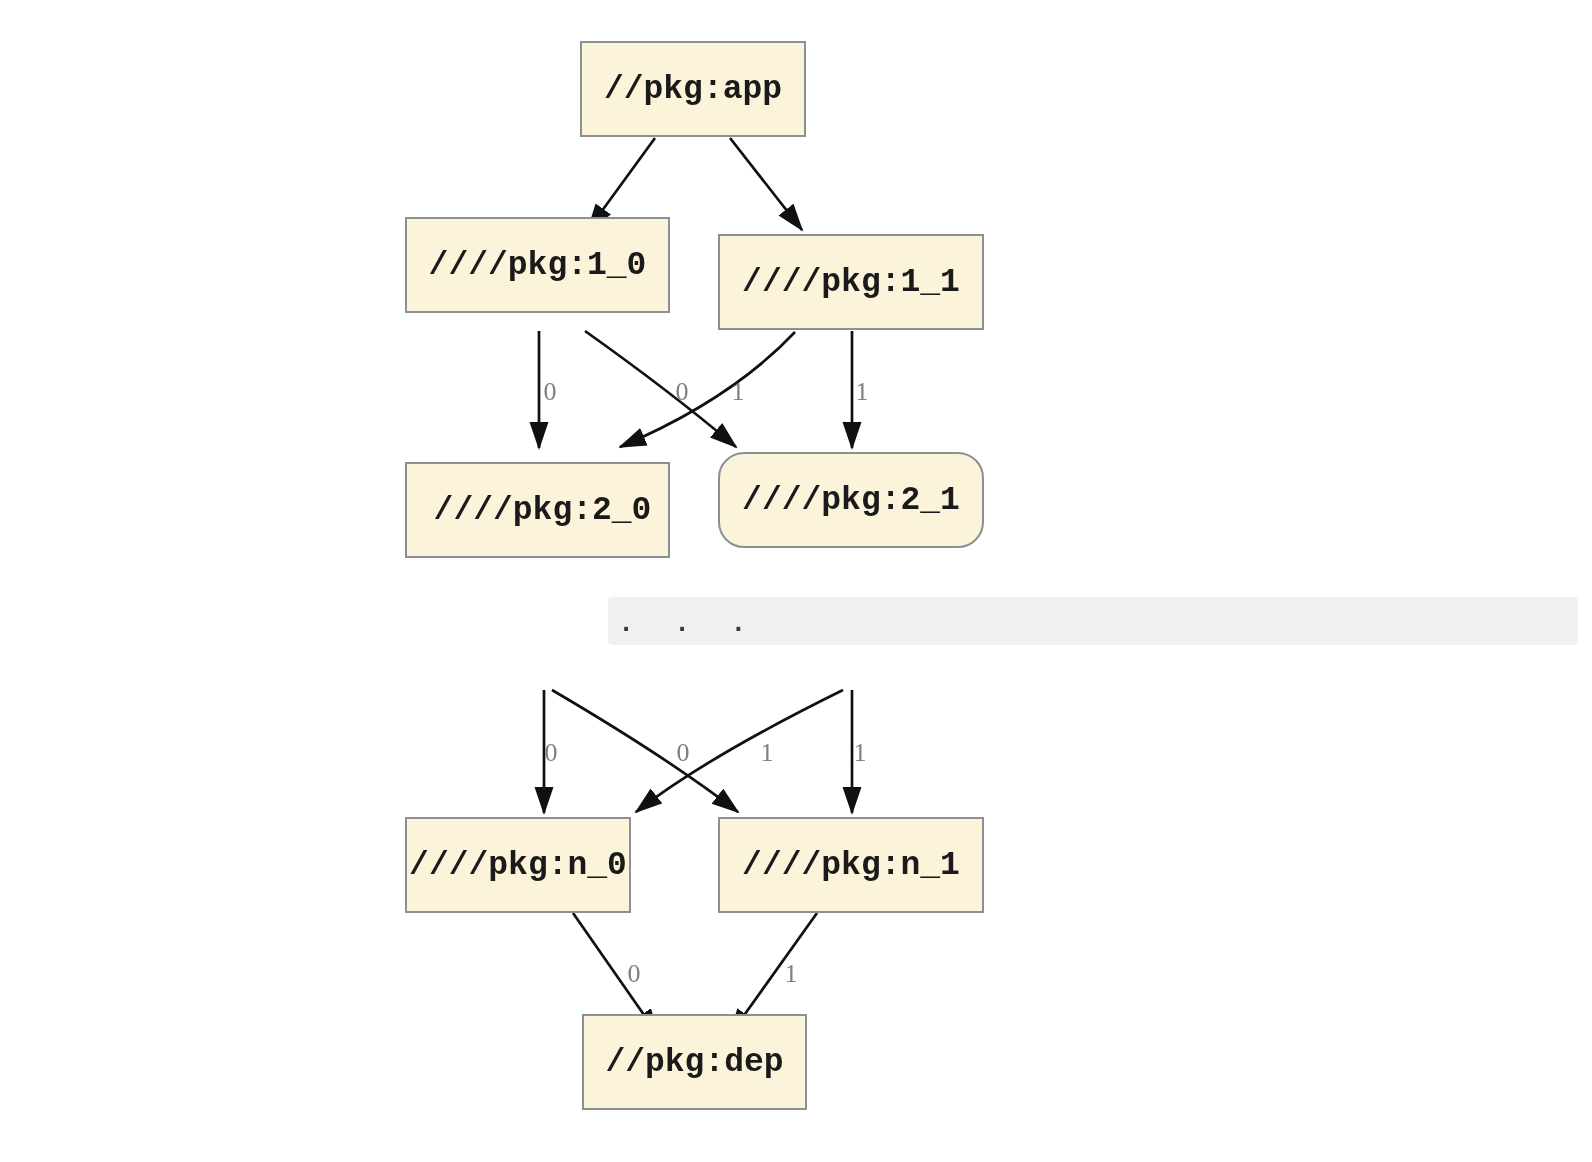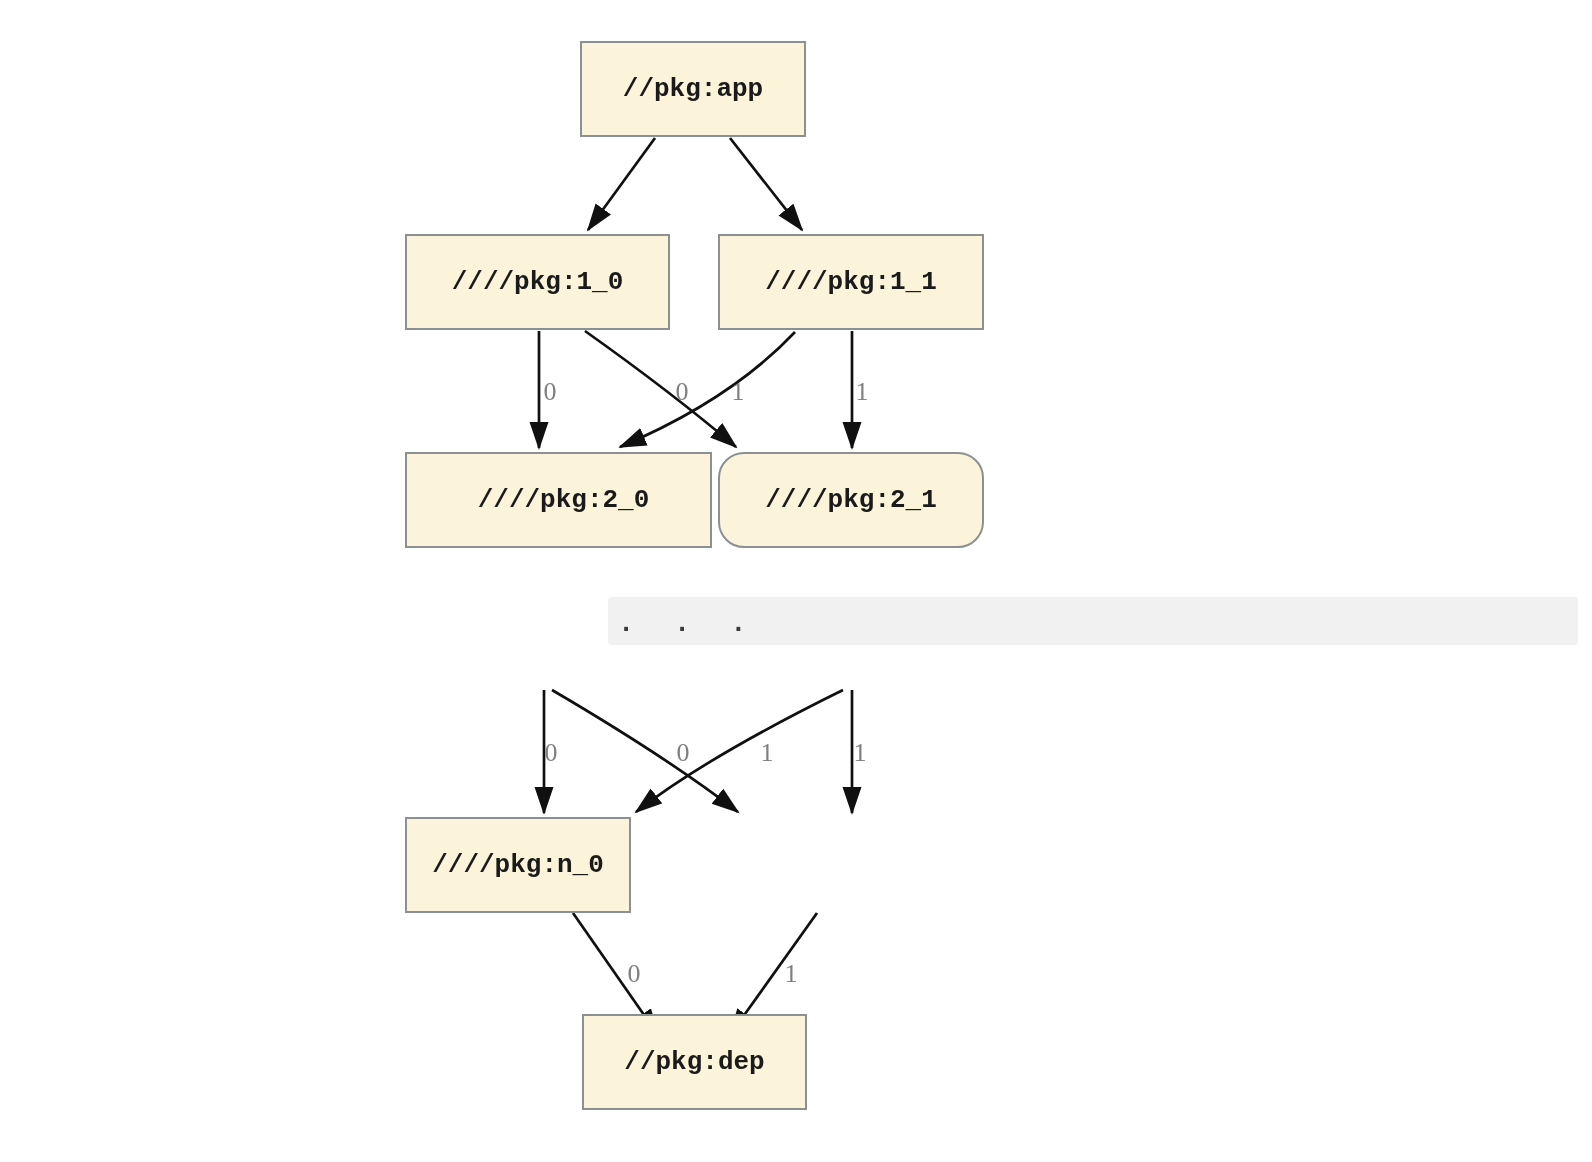--- a/index.html
+++ b/index.html
@@ -25,21 +25,21 @@
   .node {
     position: absolute;
     box-sizing: border-box;
     background: #fbf4da;
     border: 2px solid #8b9093;
     display: flex;
     align-items: center;
     justify-content: center;
     font-family: "Liberation Mono", "DejaVu Sans Mono", monospace;
     font-weight: bold;
-    font-size: 26px;
+    font-size: 33px;
     color: #1a1a1a;
     letter-spacing: 0px;
     white-space: nowrap;
   }
   .edge-label {
     position: absolute;
     transform: translate(-50%, -50%);
     font-family: "Liberation Serif", "DejaVu Serif", serif;
     font-size: 26px;
     color: #7f7f7f;
@@ -94,34 +94,37 @@
     <path d="M843,690 Q705,758 636,812" stroke="#101010" stroke-width="2.7" fill="none" marker-end="url(#arrow)"></path>
     <path d="M852,690 L852,813" stroke="#101010" stroke-width="2.7" fill="none" marker-end="url(#arrow)"></path>
 
     <path d="M573,913 L658,1035" stroke="#101010" stroke-width="2.7" fill="none" marker-end="url(#arrow)"></path>
     <path d="M817,913 L730,1035" stroke="#101010" stroke-width="2.7" fill="none" marker-end="url(#arrow)"></path>
   </svg>
 
   <div class="node" style="left:580px; top:41px; width:226px; height:96px;">
     <span>//pkg:app</span>
   </div>
-  <div class="node" style="left:405px; top:234px; width:265px; height:96px;">
+  <div class="node" style="left:405px; top:217px; width:265px; height:96px;">
     <span>////pkg:1_0</span>
   </div>
   <div class="node" style="left:718px; top:234px; width:266px; height:96px;text-align:right;">
     <span>////pkg:1_1</span>
   </div>
-  <div class="node" style="left:405px; top:452px; width:307px; height:96px;padding-left:10px;">
+  <div class="node" style="left:405px; top:462px; width:265px; height:96px;padding-left:10px;">
     <span>////pkg:2_0</span>
   </div>
   <div class="node" style="left:718px; top:452px; width:266px; height:96px;border-radius:26px;">
     <span>////pkg:2_1</span>
   </div>
   <div class="node" style="left:405px; top:817px; width:226px; height:96px;">
     <span>////pkg:n_0</span>
+  </div>
+  <div class="node" style="left:718px; top:817px; width:266px; height:96px;">
+    <span>////pkg:n_1</span>
   </div>
   <div class="node" style="left:582px; top:1014px; width:225px; height:96px;">
     <span>//pkg:dep</span>
   </div>
 
   <div class="ellipsis-bar">
     <span class="dots">.  .  .</span>
   </div>
 
   <span class="edge-label" style="left:550px; top:392px;">0</span>

